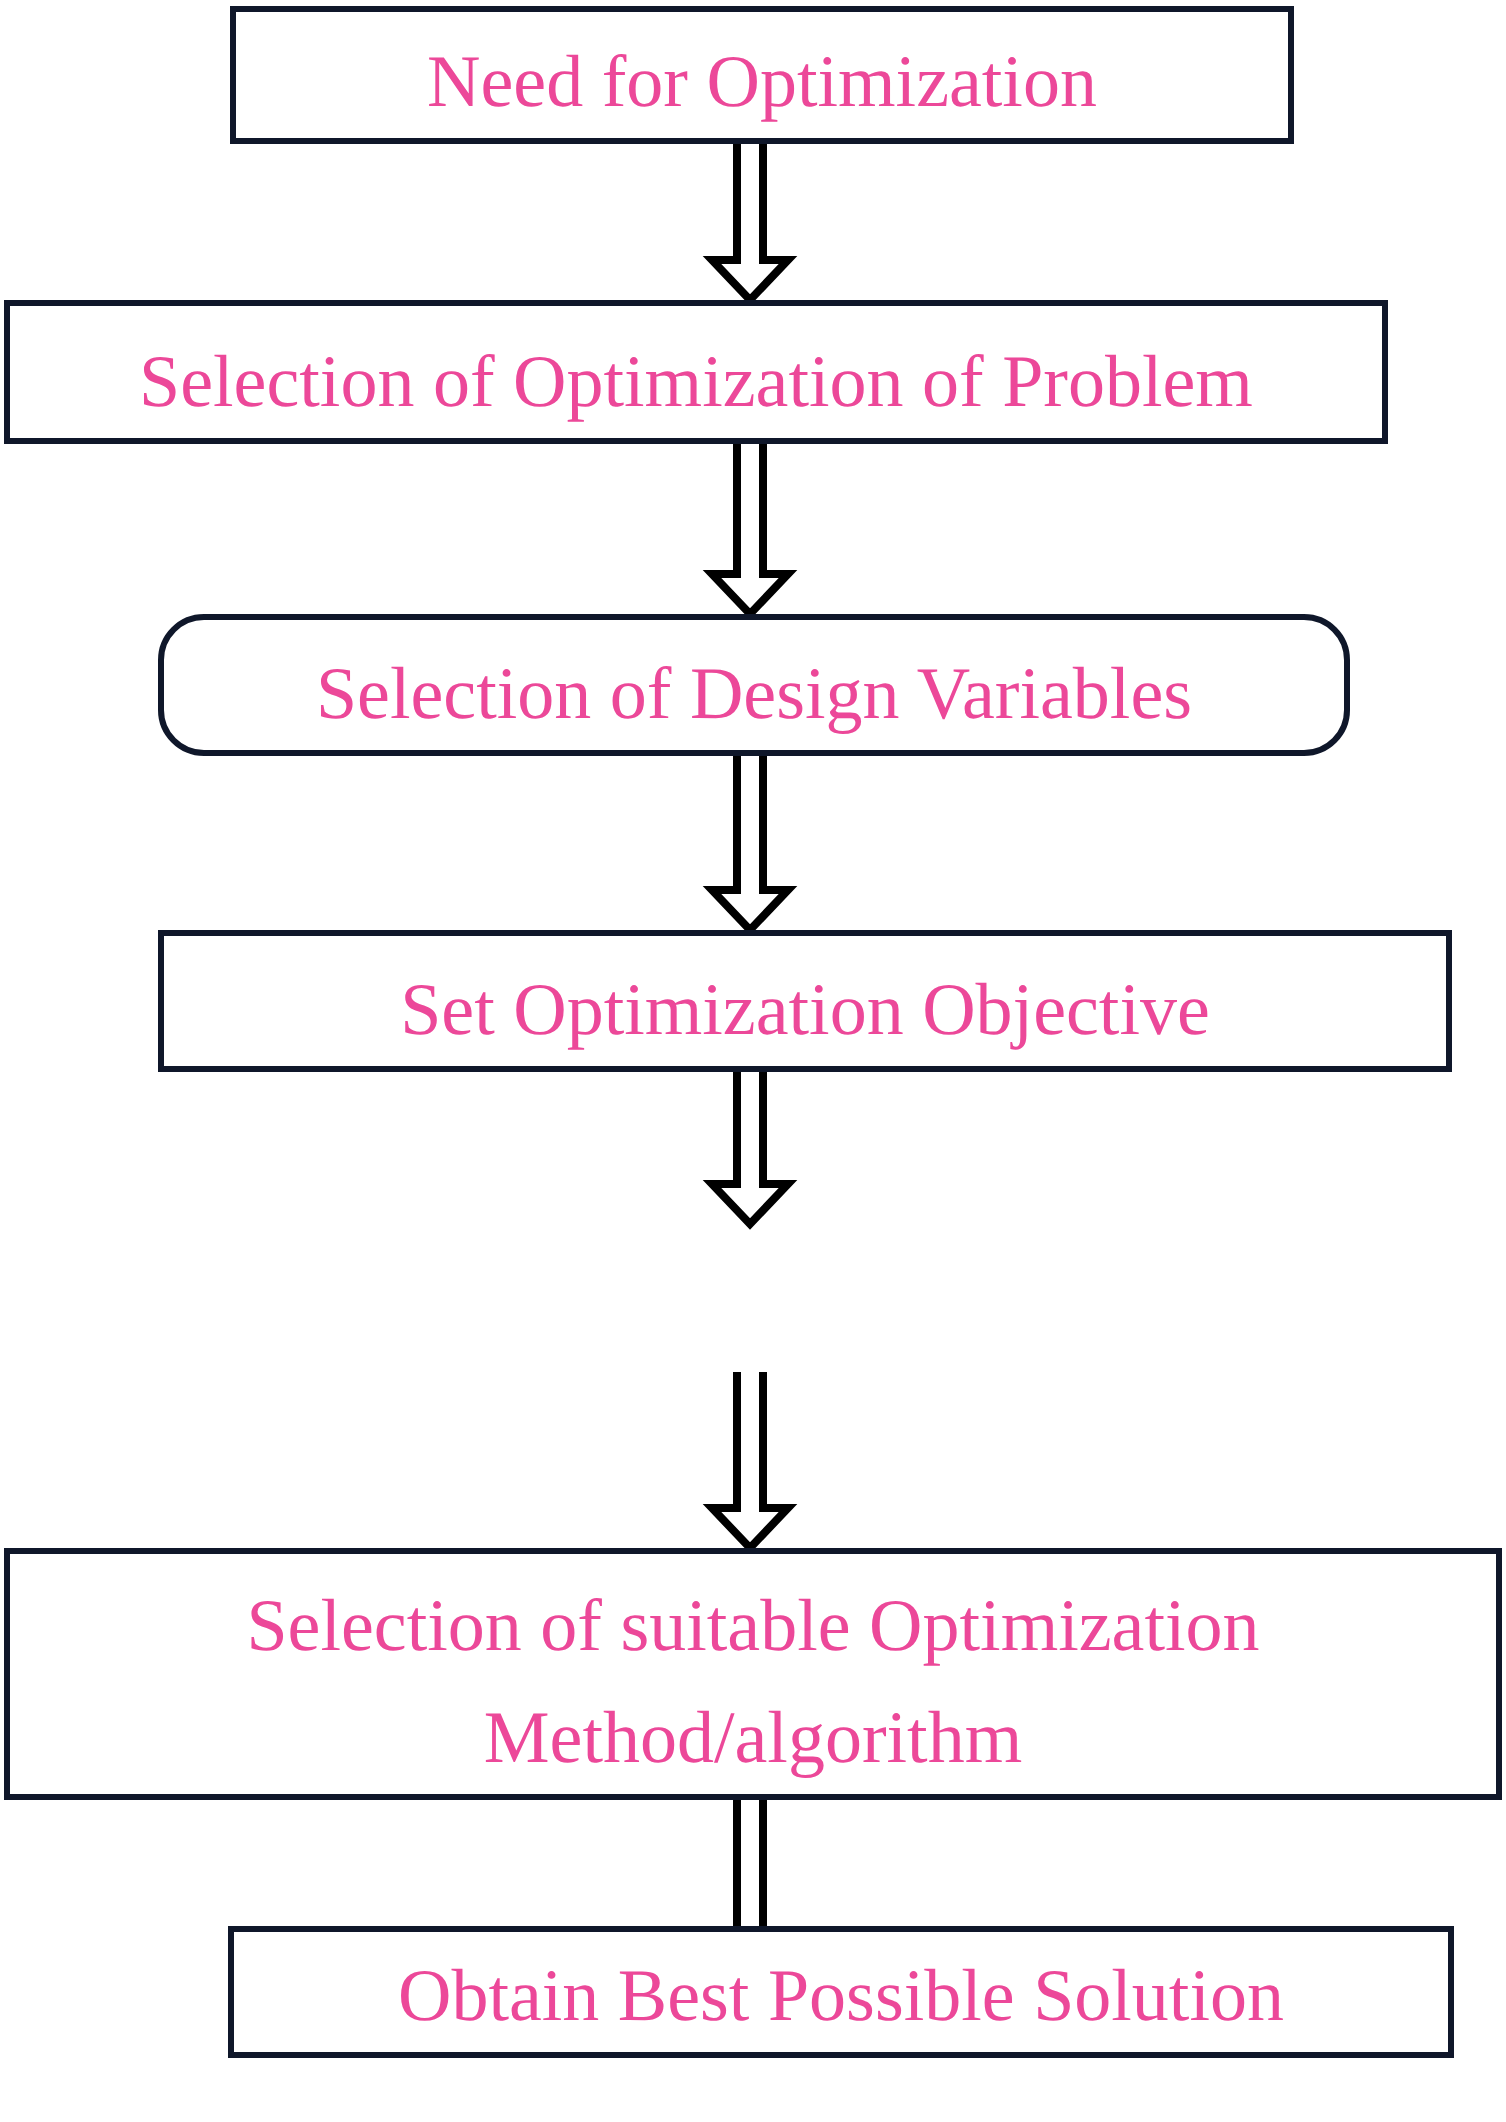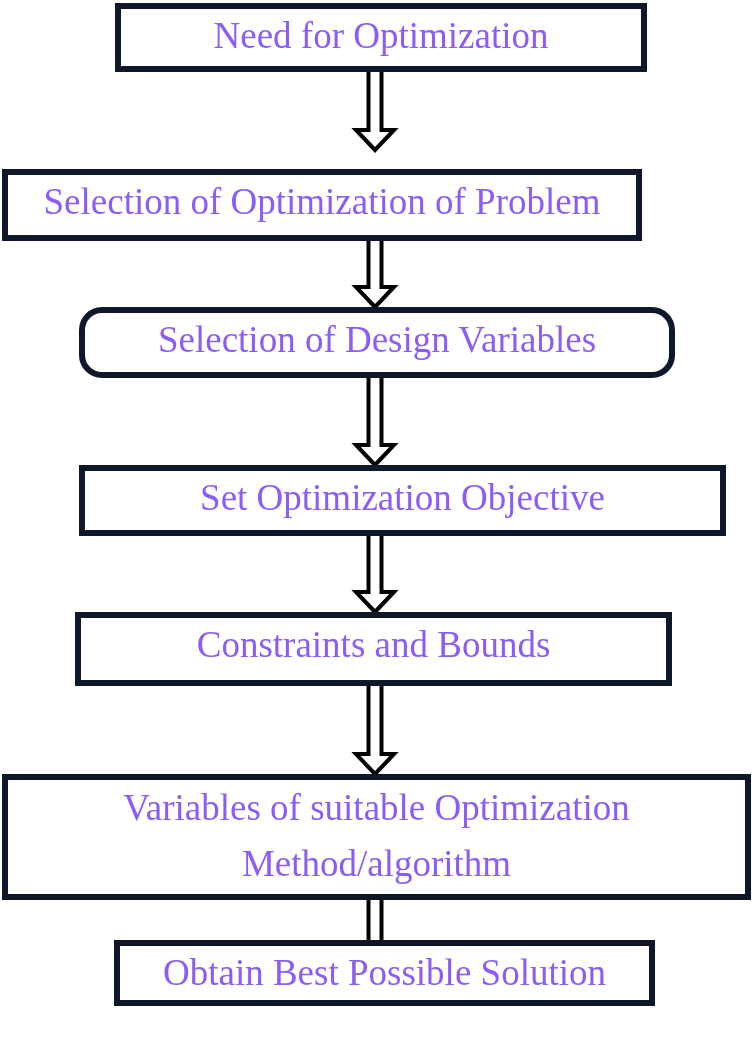--- a/index.html
+++ b/index.html
@@ -7,38 +7,38 @@
     position: relative;
     width: 753px;
     height: 1061px;
     background: #ffffff;
     font-family: "Liberation Serif", serif;
     overflow: hidden;
   }
   .box {
     position: absolute;
     box-sizing: border-box;
-    border: 6px solid #0f172a;
+    border: 3px solid #0f172a;
     background: #ffffff;
     display: flex;
-    align-items: flex-start;
+    align-items: flex-end;
     justify-content: center;
     text-align: center;
     font-size: 37px;
     line-height: 1.45;
-    color: #8b5cf6;
+    color: #ec4899;
     z-index: 2;
   }
   .s0 { left: 115px; top: 3px;   width: 532px; height: 69px;  }
-  .s1 { left: 2px;   top: 150px; width: 640px; height: 72px; margin-top: 19px;  }
+  .s1 { left: 2px;   top: 150px; width: 692px; height: 72px;  }
   .s2 { left: 79px;  top: 307px; width: 596px; height: 71px; border-radius: 23px;  }
   .s3 { left: 79px;  top: 465px; width: 647px; height: 71px;  }
   .s4 { left: 75px;  top: 612px; width: 597px; height: 74px;  }
   .s5 { left: 2px;   top: 774px; width: 749px; height: 126px; padding: 0 40px; line-height: 1.5; }
-  .s6 { left: 114px; top: 940px; width: 541px; height: 66px;  }
+  .s6 { left: 114px; top: 963px; width: 613px; height: 66px;  }
   .arrow {
     position: absolute;
     left: 351px;
     z-index: 1;
     display: block;
   }
   .a0 { top: 72px;  }
   .a1 { top: 222px; }
   .a2 { top: 378px; }
   .a3 { top: 536px; }
@@ -81,30 +81,27 @@
   </svg>
 
   <div class="box s3">
     <span>Set Optimization Objective</span>
   </div>
 
   <svg class="arrow a3" width="48" height="80" viewBox="0 0 48 80">
     <path d="M17.5 -2 L17.5 56 L5 56 L24 76 L43 56 L30.5 56 L30.5 -2"></path>
   </svg>
 
-  <div class="box s4">
-    <span>Constraints and Bounds</span>
-  </div>
 
   <svg class="arrow a4" width="48" height="92" viewBox="0 0 48 92">
     <path d="M17.5 -2 L17.5 68 L5 68 L24 88 L43 68 L30.5 68 L30.5 -2"></path>
   </svg>
 
   <div class="box s5">
-    <span>Variables of suitable Optimization Method/algorithm</span>
+    <span>Selection of suitable Optimization Method/algorithm</span>
   </div>
 
   <svg class="arrow a5" width="48" height="94" viewBox="0 0 48 94">
     <path d="M17.5 -2 L17.5 70 L5 70 L24 90 L43 70 L30.5 70 L30.5 -2"></path>
   </svg>
 
   <div class="box s6">
     <span>Obtain Best Possible Solution</span>
   </div>
 

